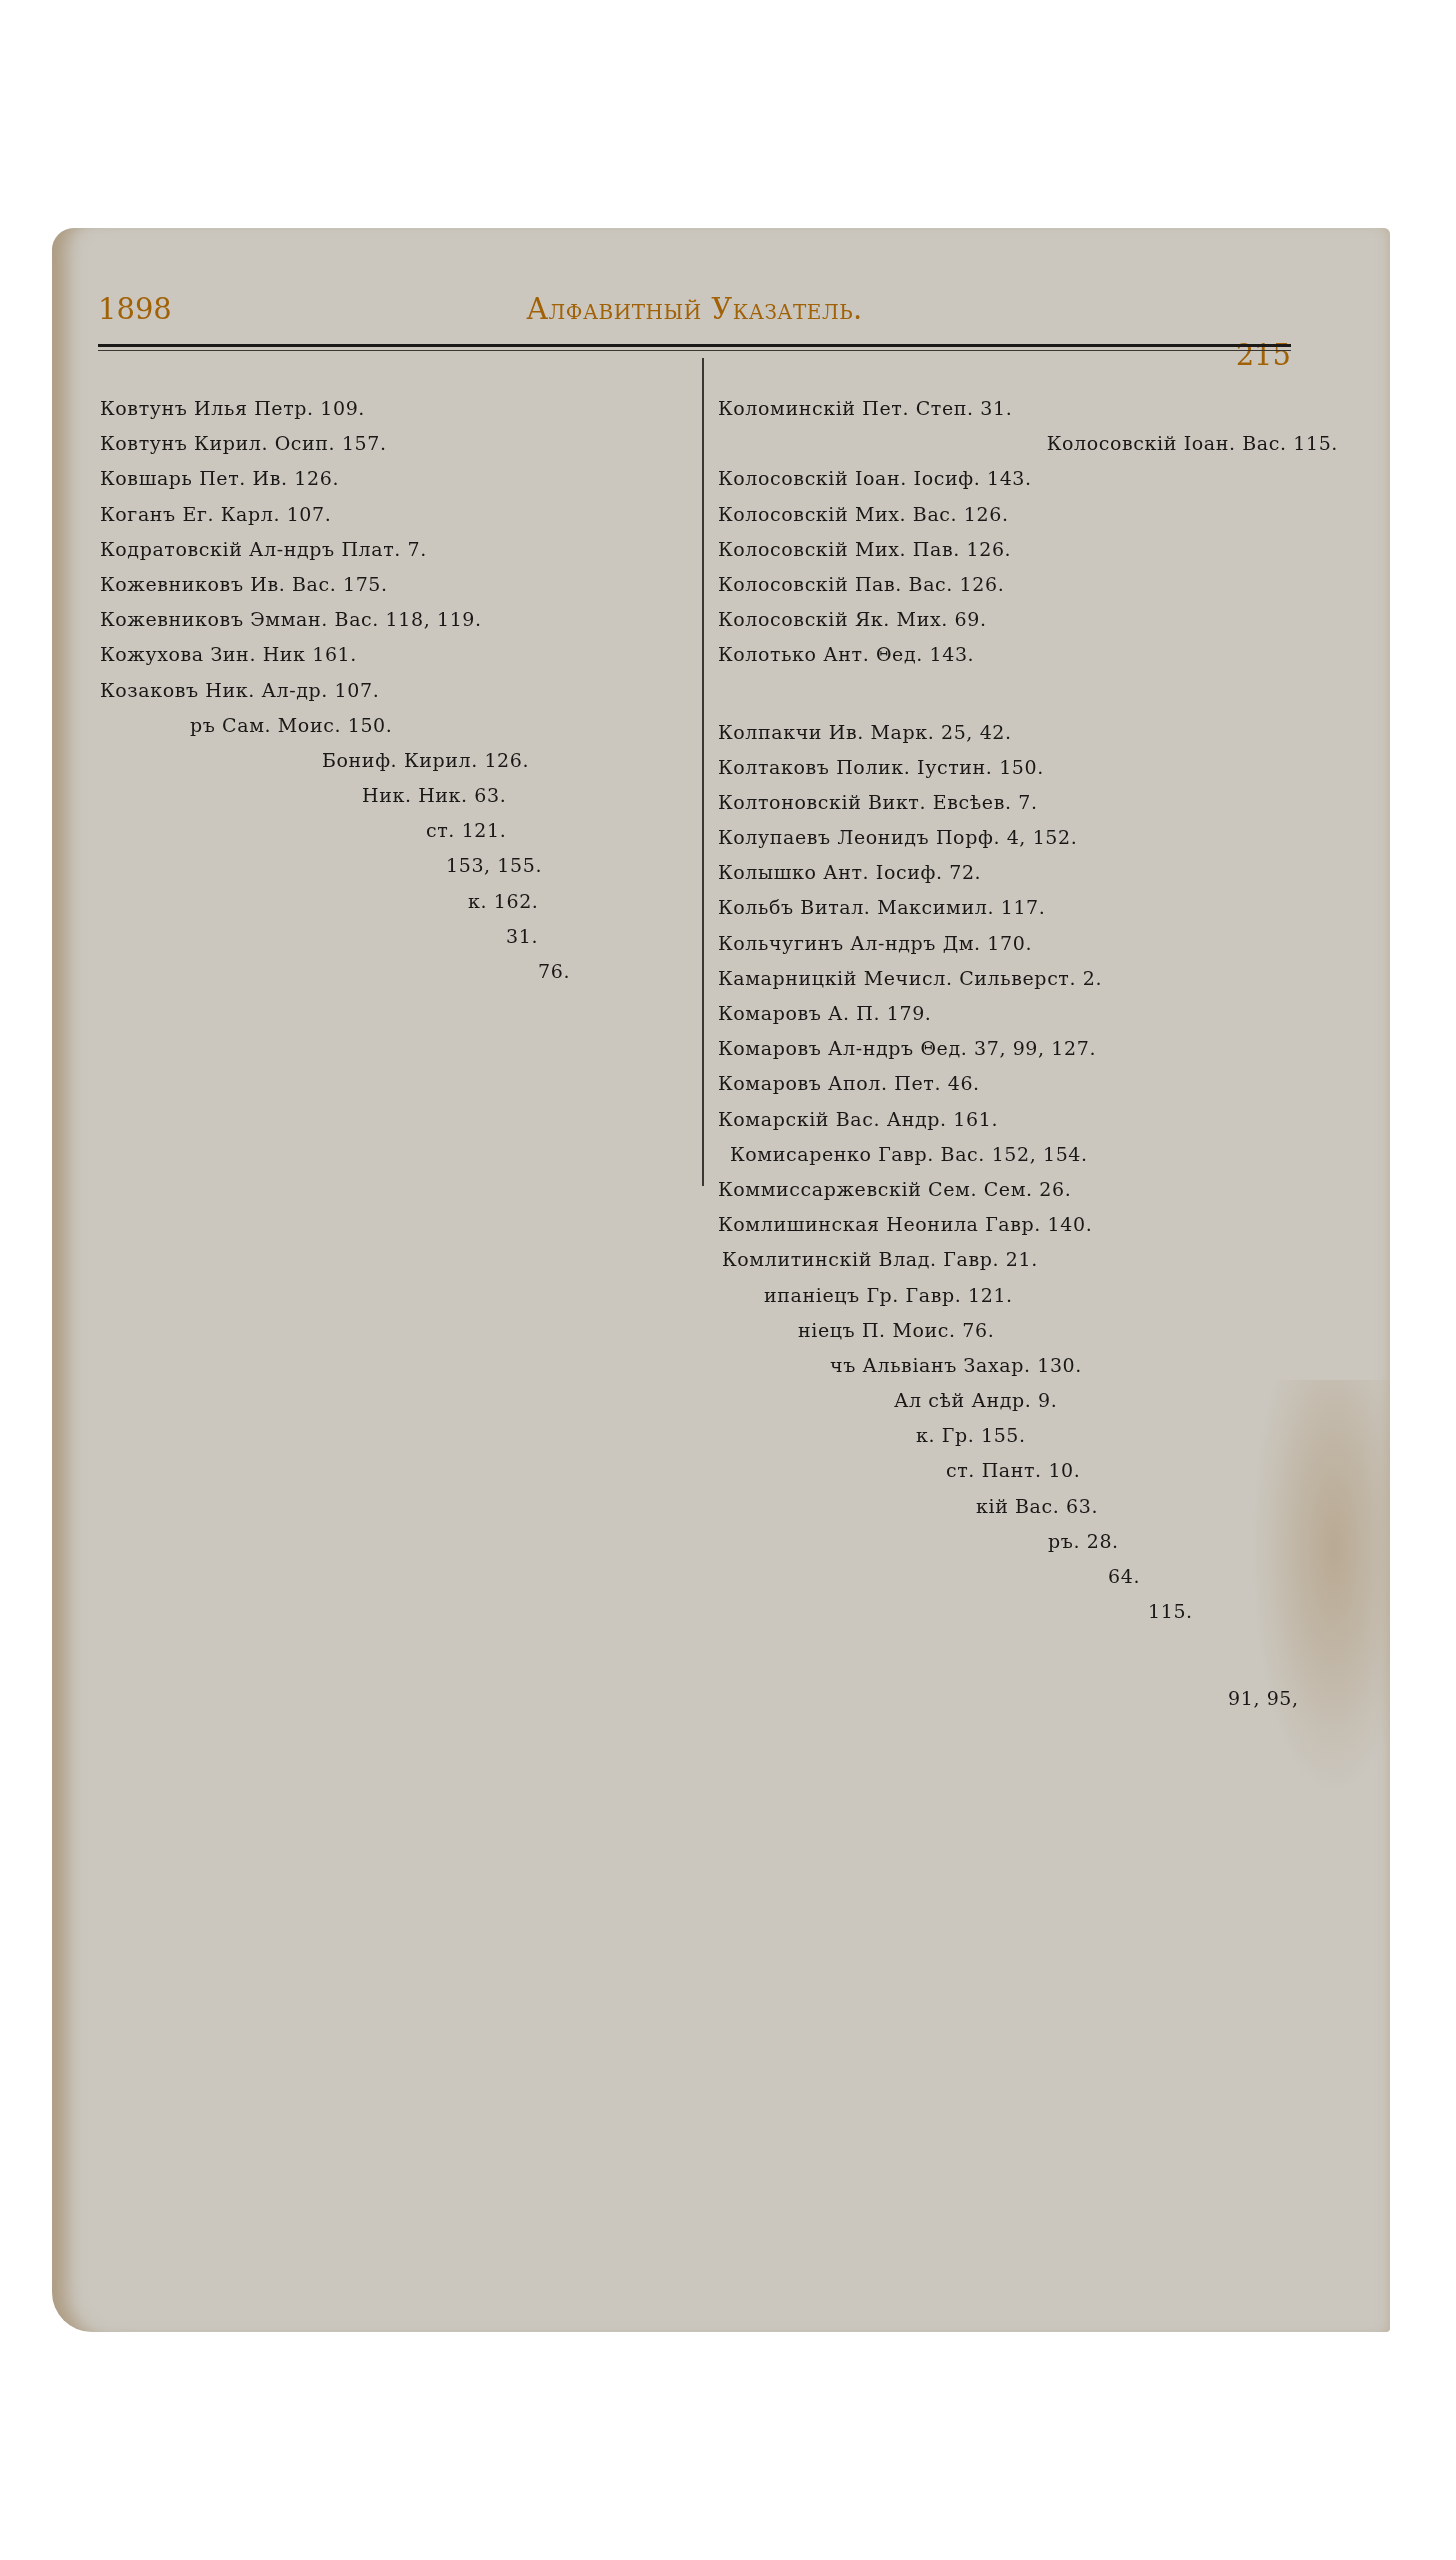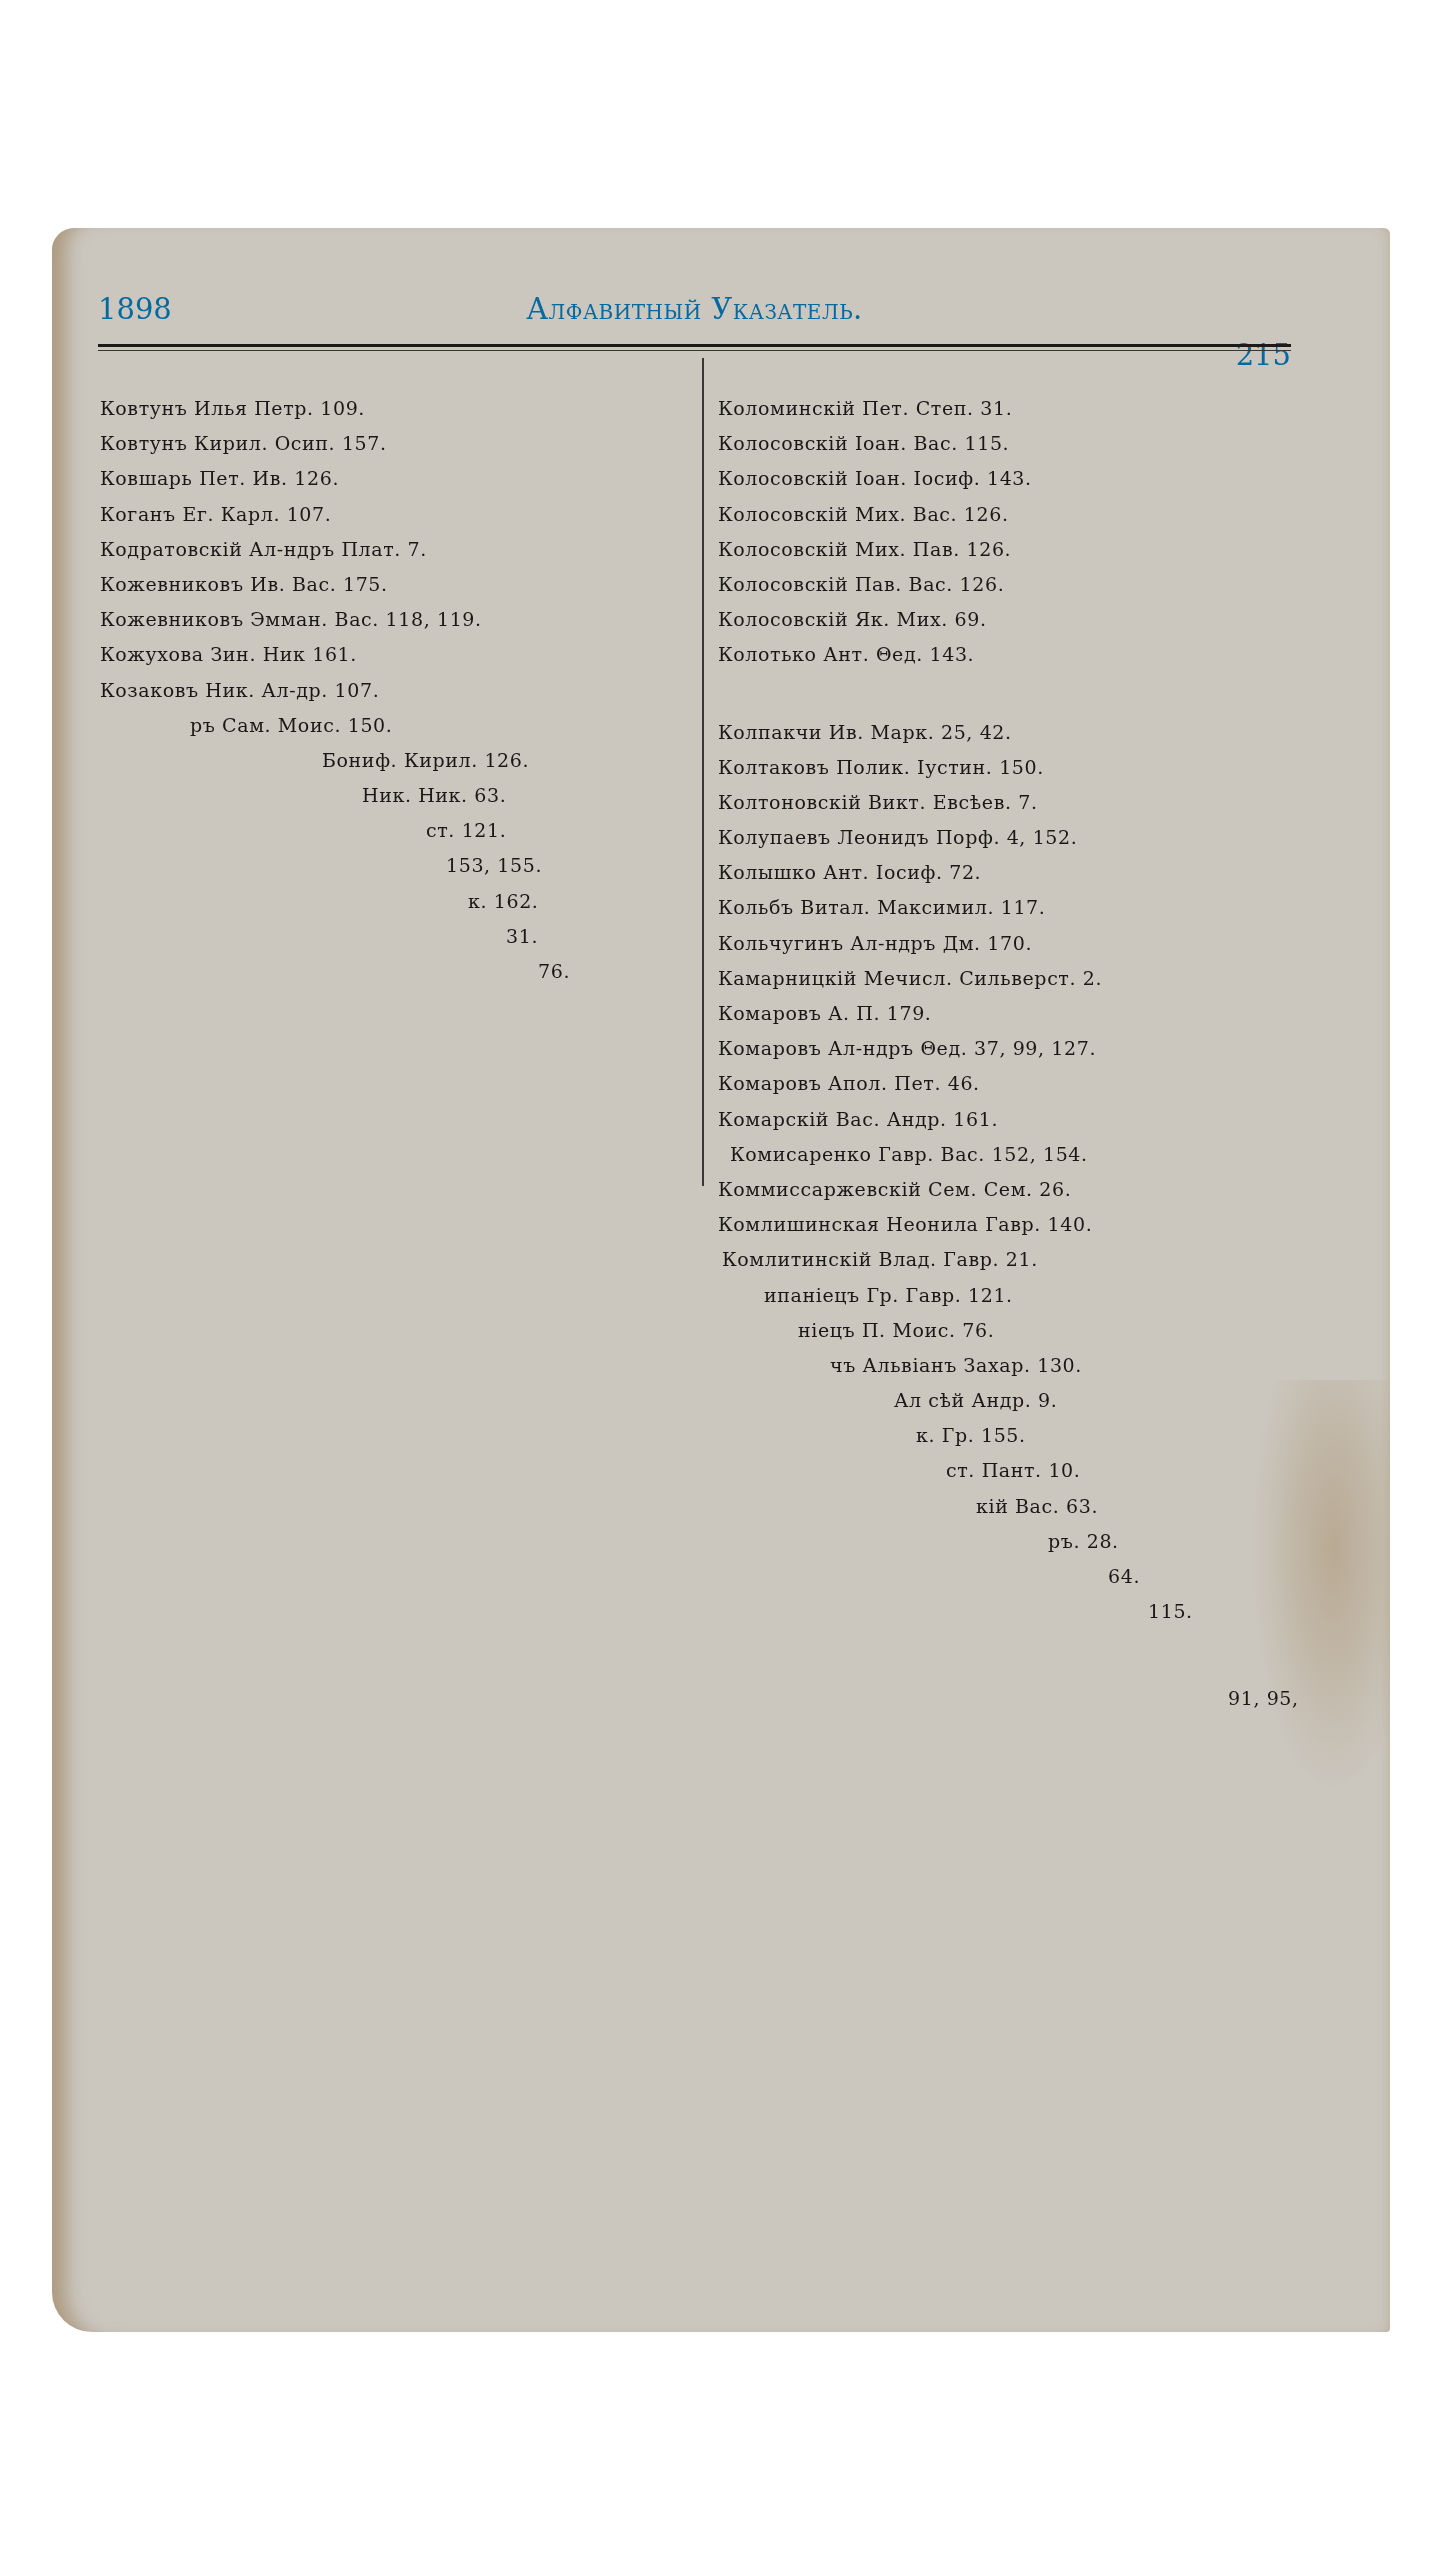--- a/index.html
+++ b/index.html
@@ -13,21 +13,21 @@
     background: #cbc7bf;
     border-radius: 22px 6px 4px 40px;
     box-shadow: inset 26px 0 18px -12px rgba(150,120,80,0.55), inset -10px 0 12px -8px rgba(170,140,100,0.35);
   }
   .stain {
     position: absolute; left: 1250px; top: 1380px; width: 140px; height: 420px;
     background: radial-gradient(ellipse at 60% 40%, rgba(170,145,110,0.55), rgba(190,170,140,0) 70%);
   }
   .header {
     position: absolute; left: 98px; top: 292px; width: 1193px; height: 48px;
-    font-size: 29px; color: #0369a1;
+    font-size: 29px; color: #a16207;
   }
   .header .year { position: absolute; left: 0; top: 0; }
   .header .title { position: absolute; left: 0; right: 0; top: 0; text-align: center; font-variant: small-caps; letter-spacing: 0.5px; }
   .header .pnum { position: absolute; right: 0; top: 0; margin-top: 46px; }
   .rule-thick { position: absolute; left: 98px; top: 344px; width: 1193px; height: 3px; background: #1c1a18; }
   .rule-thin { position: absolute; left: 98px; top: 350px; width: 1193px; height: 1px; background: #3a3632; }
   .divider { position: absolute; left: 702px; top: 358px; width: 1.5px; height: 828px; background: #3a3632; }
   .col { position: absolute; top: 391px; }
   .col.left { left: 100px; width: 590px; }
   .col.right { left: 718px; width: 620px; }
@@ -65,21 +65,21 @@
     <div class="entry" style="padding-left: 222px;">Бониф. Кирил. 126.</div>
     <div class="entry" style="padding-left: 262px;">Ник. Ник. 63.</div>
     <div class="entry" style="padding-left: 326px;">ст. 121.</div>
     <div class="entry" style="padding-left: 346px;">153, 155.</div>
     <div class="entry" style="padding-left: 368px;">к. 162.</div>
     <div class="entry" style="padding-left: 406px;">31.</div>
     <div class="entry" style="padding-left: 438px;">76.</div>
   </div>
 <div class="col right" id="right-col">
     <div class="entry" style="padding-left: 0px;">Коломинскій Пет. Степ. 31.</div>
-    <div class="entry" style="padding-left: 0px;">Колосовскій Іоан. Вас. 115.</div>
+    <div class="entry" style="padding-left: 0px; text-align: right;">Колосовскій Іоан. Вас. 115.</div>
     <div class="entry" style="padding-left: 0px;">Колосовскій Іоан. Іосиф. 143.</div>
     <div class="entry" style="padding-left: 0px;">Колосовскій Мих. Вас. 126.</div>
     <div class="entry" style="padding-left: 0px;">Колосовскій Мих. Пав. 126.</div>
     <div class="entry" style="padding-left: 0px;">Колосовскій Пав. Вас. 126.</div>
     <div class="entry" style="padding-left: 0px;">Колосовскій Як. Мих. 69.</div>
     <div class="entry" style="padding-left: 0px;">Колотько Ант. Θед. 143.</div>
     <div class="entry" style="padding-left: 0px; margin-top: 42px;">Колпакчи Ив. Марк. 25, 42.</div>
     <div class="entry" style="padding-left: 0px;">Колтаковъ Полик. Іустин. 150.</div>
     <div class="entry" style="padding-left: 0px;">Колтоновскій Викт. Евсѣев. 7.</div>
     <div class="entry" style="padding-left: 0px;">Колупаевъ Леонидъ Порф. 4, 152.</div>

